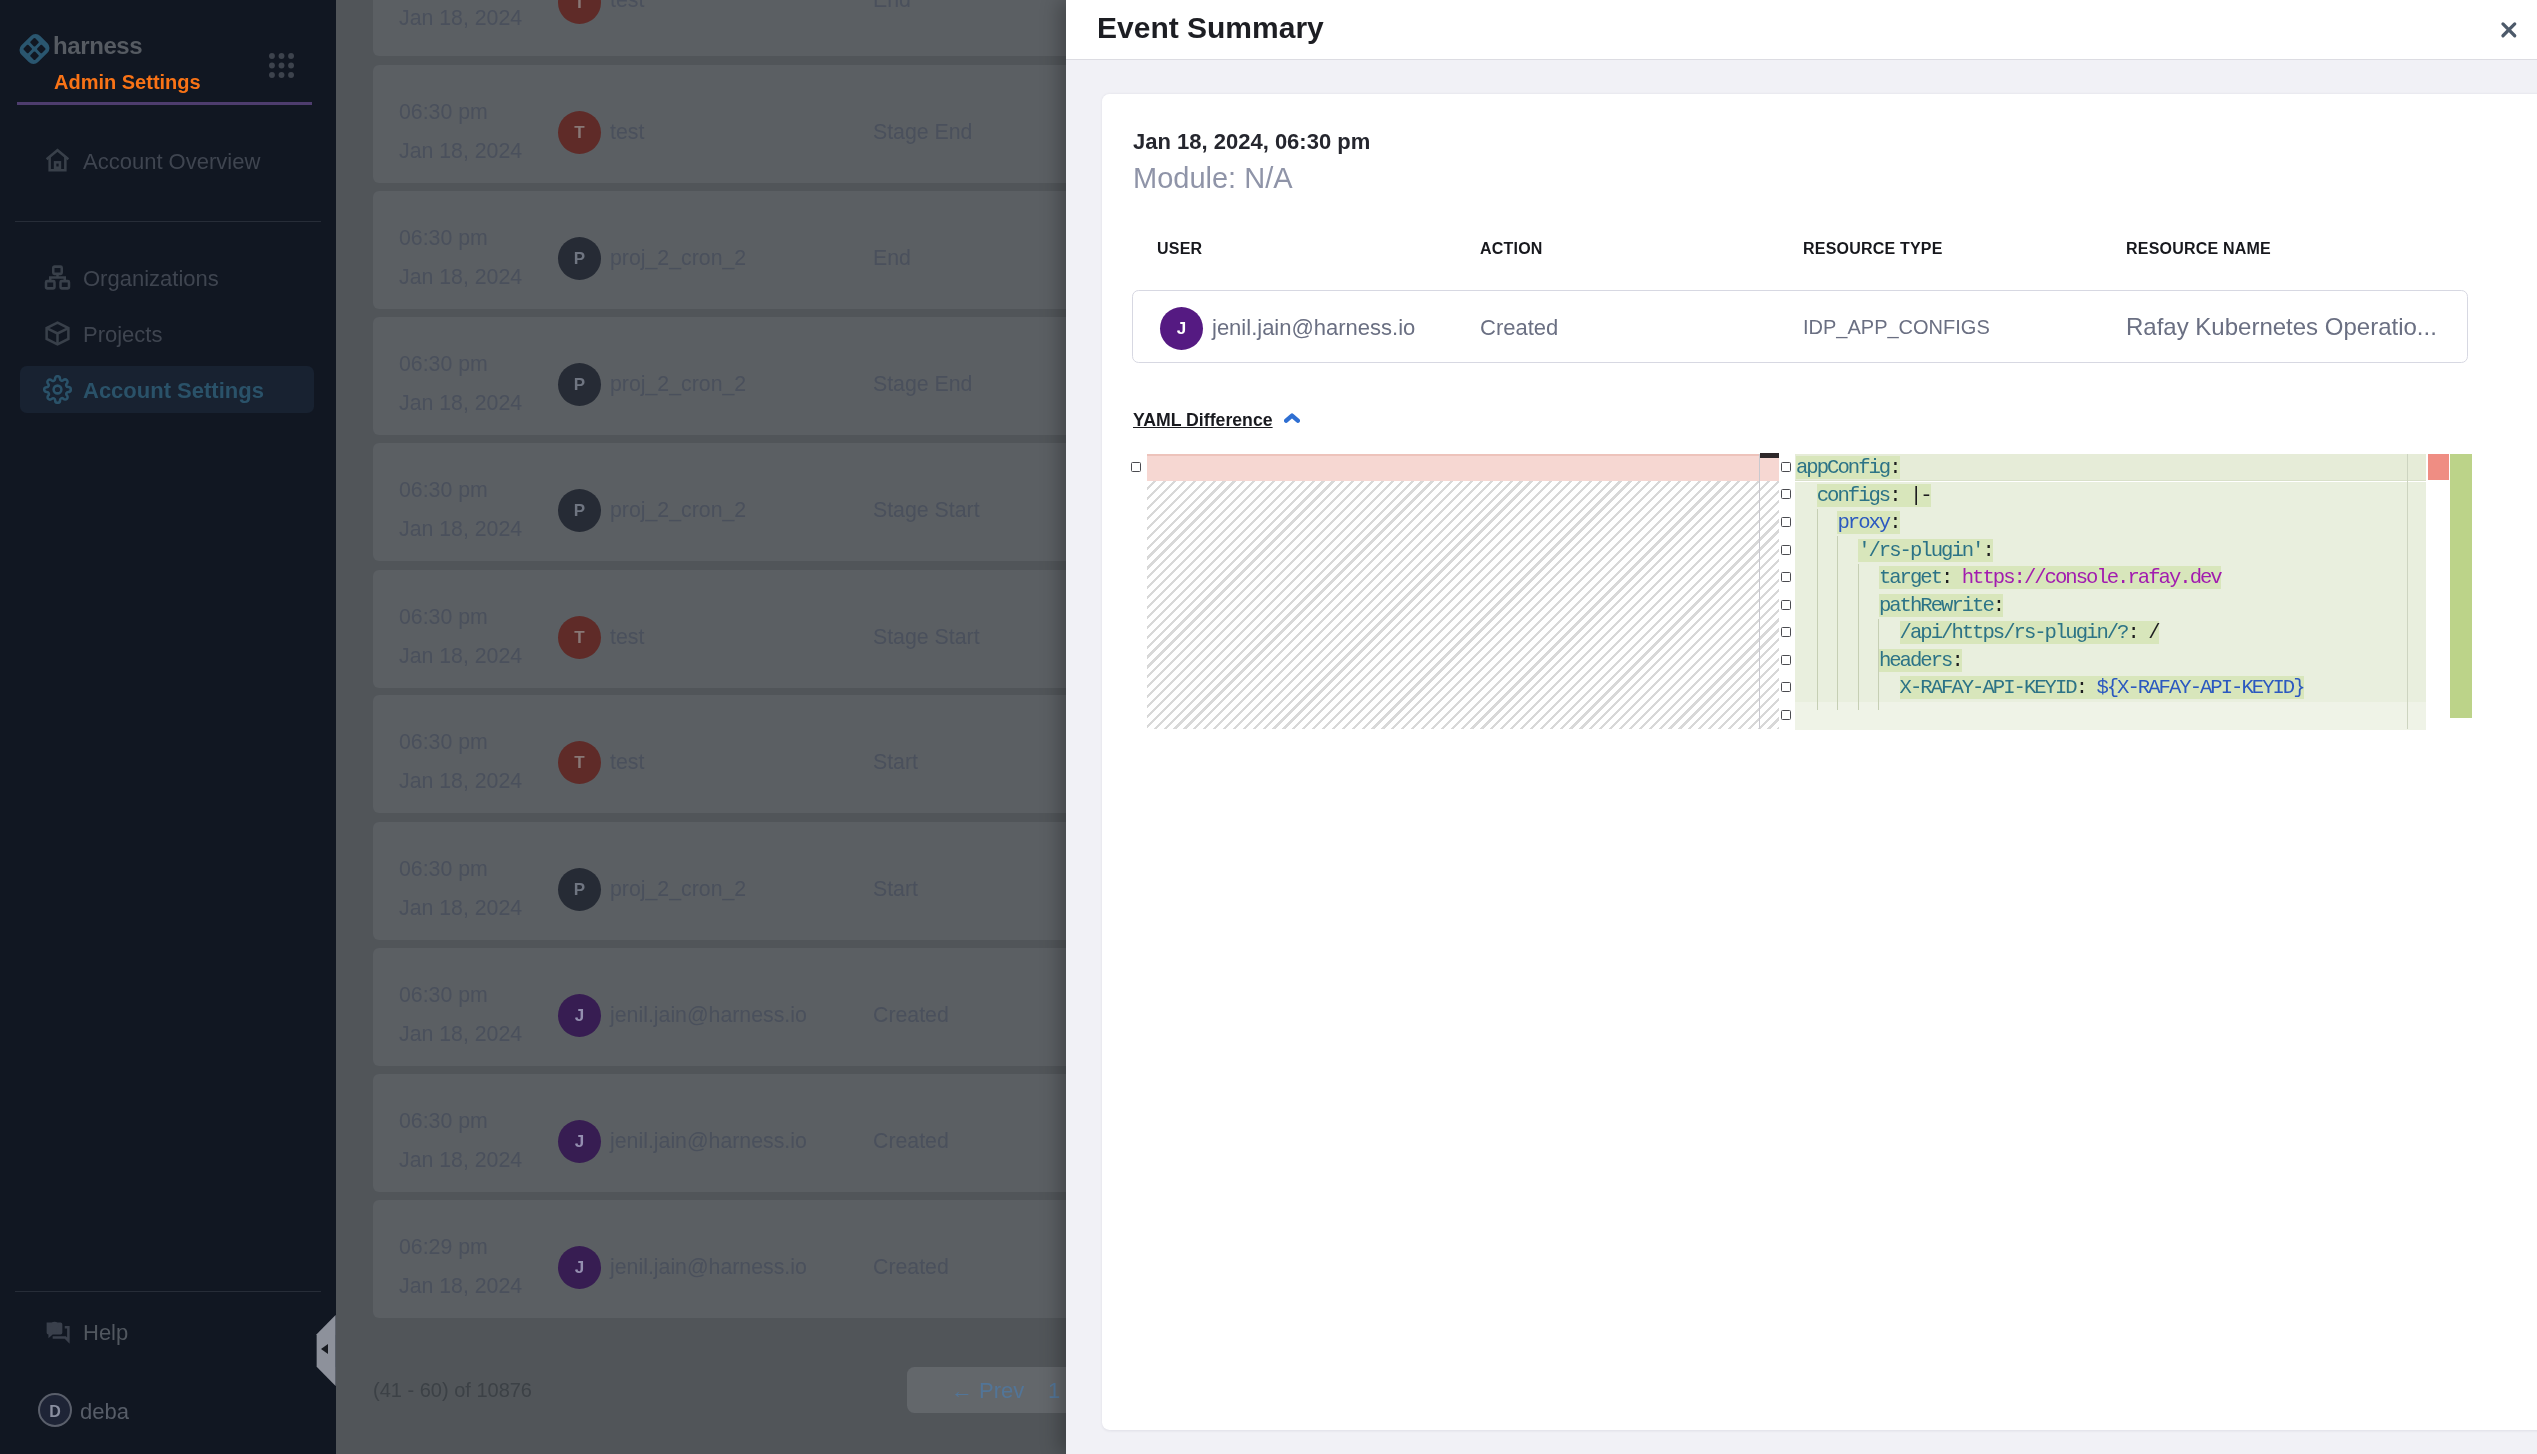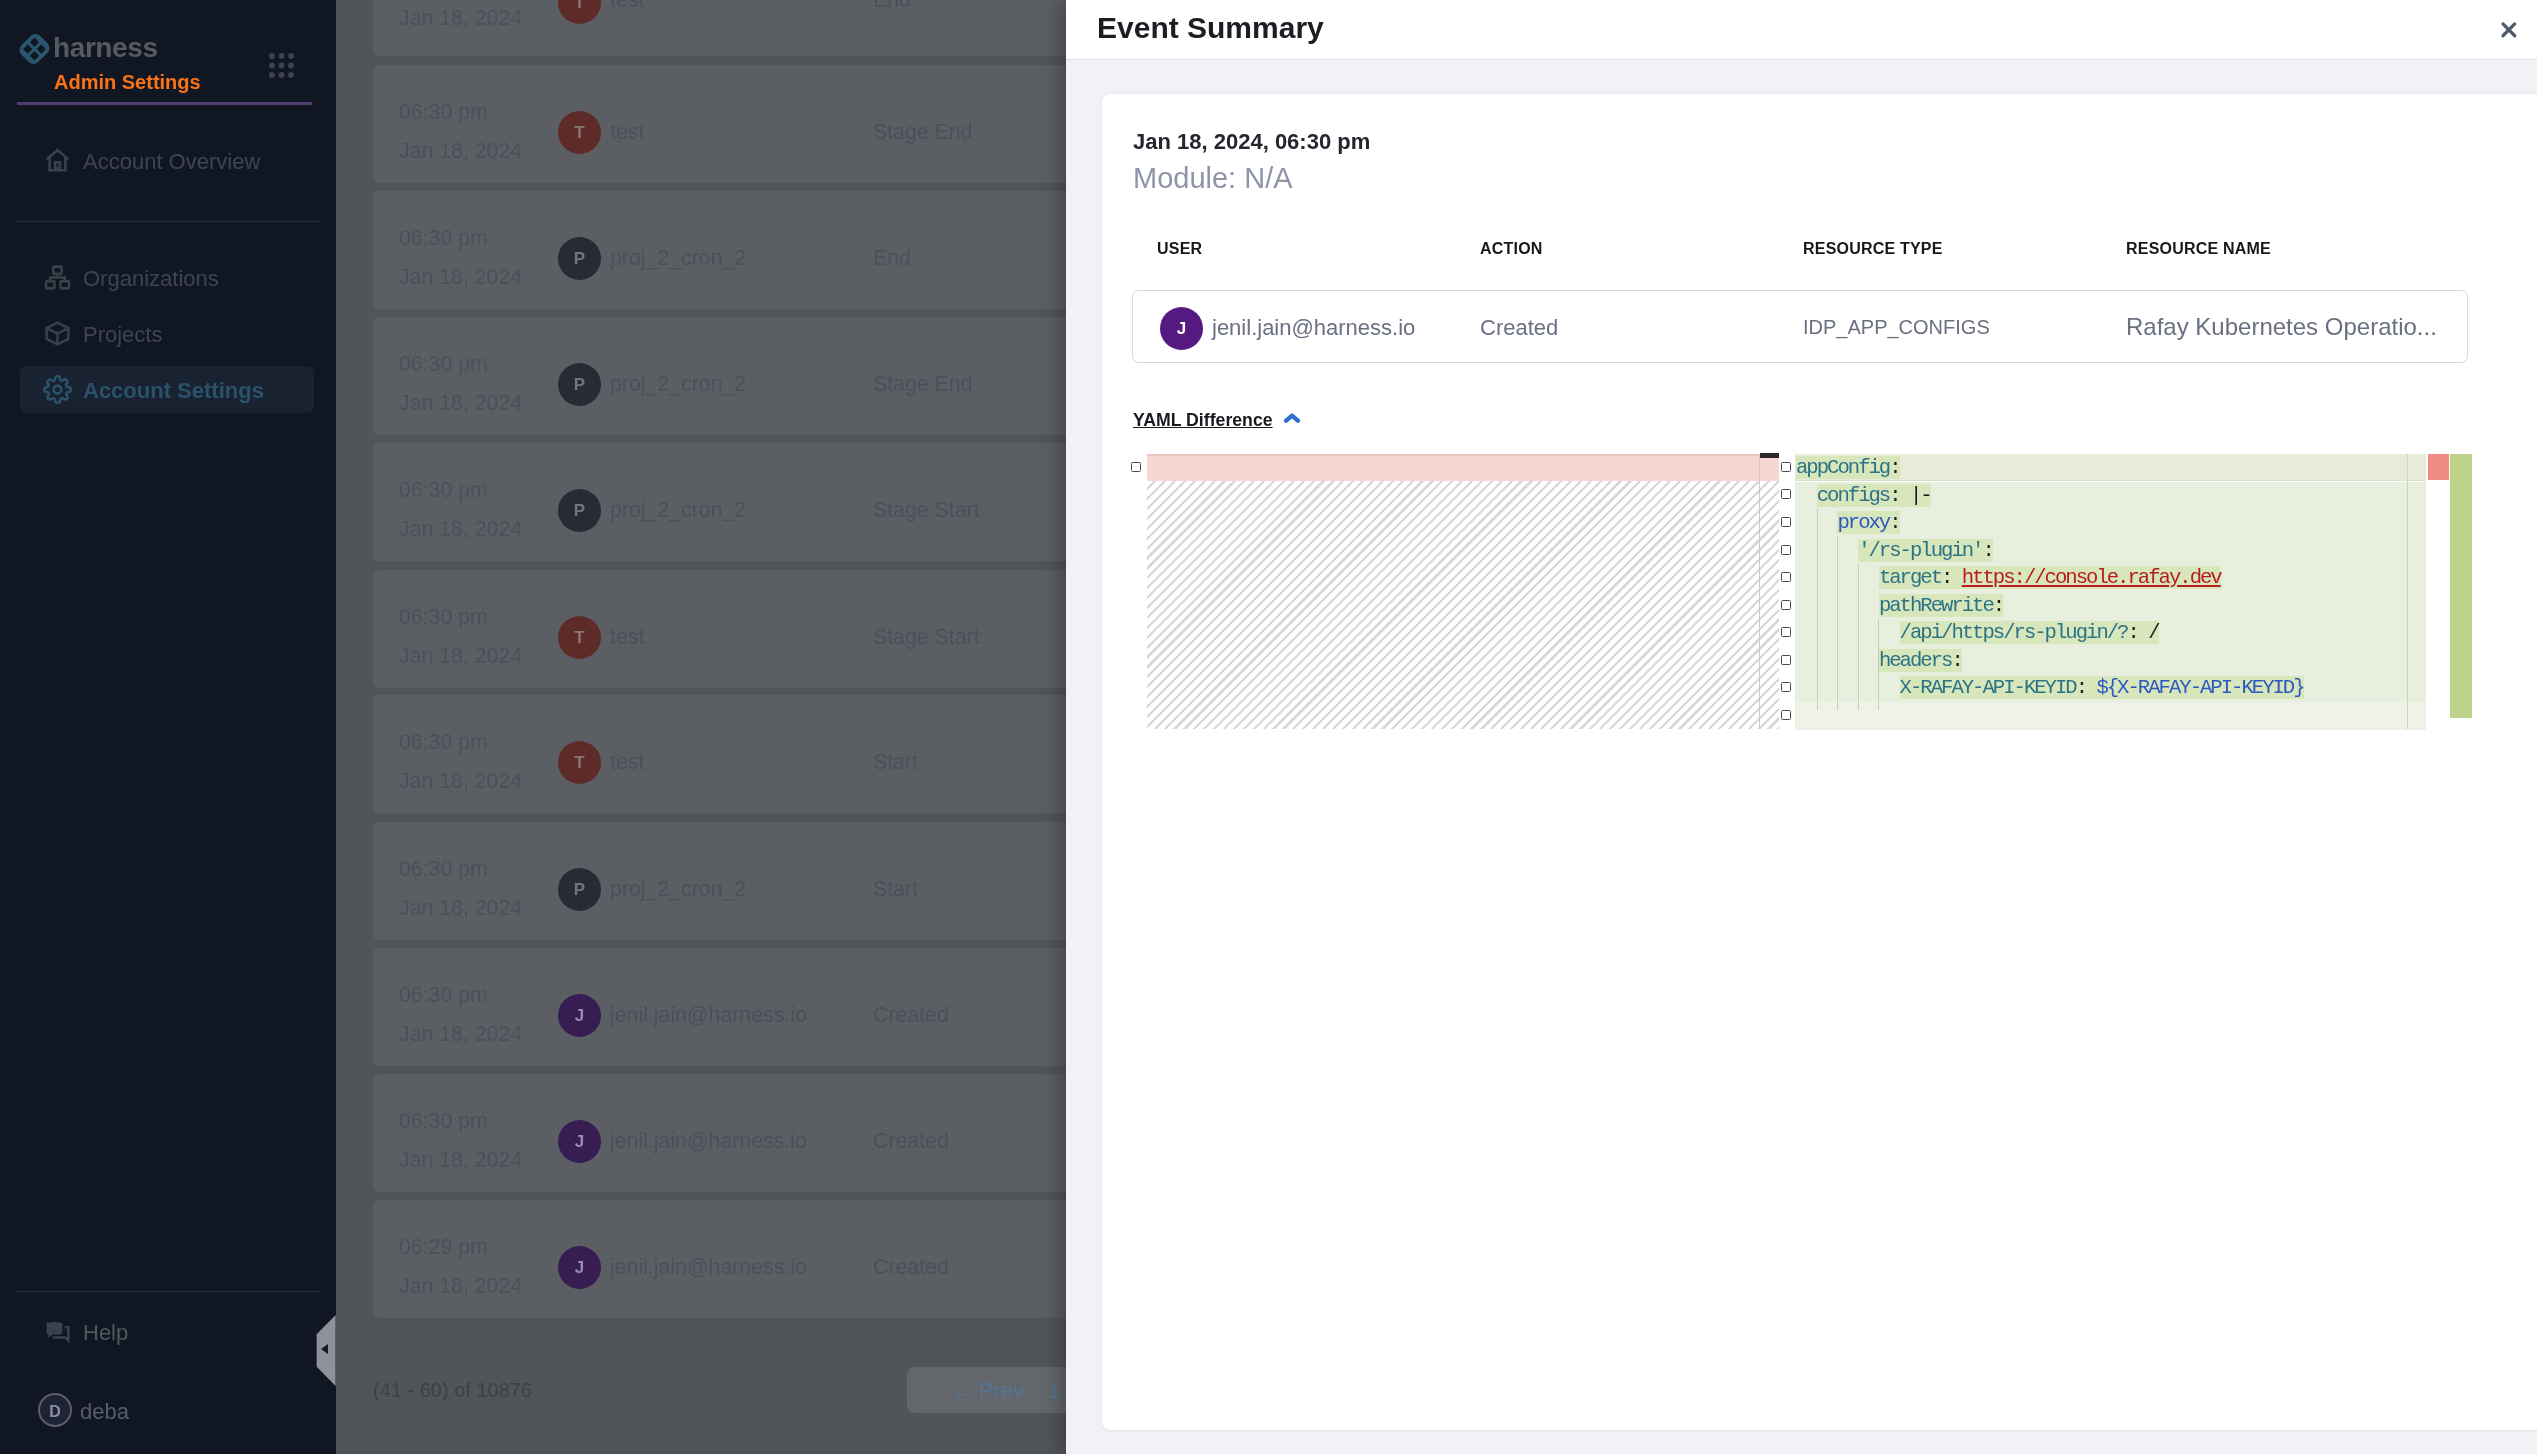--- a/index.html
+++ b/index.html
@@ -21,21 +21,21 @@
 .avJ { background:#371d52; color:#948fb0; }
 
 #pgtext { position:absolute; left:37px; top:1379px; font-size:20px; color:#3c4146; }
 #pgpill { position:absolute; left:571px; top:1367px; width:294px; height:46px; background:#63676b; border-radius:7.4px; }
 #pgprev { position:absolute; left:615px; top:1378px; font-size:22px; color:#527598; }
 #pgone  { position:absolute; left:712px; top:1378px; font-size:22px; color:#527598; }
 
 
 #sidebar { position:absolute; left:0; top:0; width:336px; height:1454px; background:#111722; }
 .sbtext { position:absolute; font-size:22px; color:#3f4550; }
-#harness { position:absolute; left:53px; top:32px; font-size:28px; font-weight:bold; color:#565b62; letter-spacing:-0.4px; }
+#harness { position:absolute; left:53px; top:32px; font-size:24px; font-weight:bold; color:#565b62; letter-spacing:-0.4px; }
 #adminset { position:absolute; left:54px; top:71px; font-size:20px; font-weight:600; color:#f97316; }
 #purpline { position:absolute; left:17px; top:102px; width:295px; height:2.9px; background:#4e3d6e; }
 .sbdivider { position:absolute; left:14.7px; width:306px; height:0.7px; background:#272d38; }
 #acctpill { position:absolute; left:20px; top:366px; width:294px; height:47px; background:#182231; border-radius:6.6px; }
 .sbicon { position:absolute; left:43px; }
 .mitem { position:absolute; left:83px;text-align:center; }
 
 
 #drawer { position:absolute; left:1066px; top:0; width:1472px; height:1454px; background:#f1f1f6; box-shadow:-7.4px 0 17.7px rgba(0,0,0,0.25); }
 #dhead { position:absolute; left:0; top:0; width:1472px; height:60px; background:#ffffff; border-bottom:0.7px solid #dcdce2; }
@@ -61,21 +61,21 @@
 #hatch { position:absolute; left:0; top:27px; width:632px; height:248px;
   background:repeating-linear-gradient(135deg,#ffffff 0px,#ffffff 4.7px,#d8d8d8 4.7px,#d8d8d8 7px); }
 #lpline { position:absolute; left:612px; top:0; width:0.7px; height:275px; background:#c9c9cf; }
 #rpane { position:absolute; left:693px; top:0; width:631px; height:275px; }
 .crl { position:absolute; left:0; width:631px; height:28px; background:#e9efde; }
 .cline { position:absolute; font-family:"Liberation Mono", monospace; font-size:20.6px; letter-spacing:-2px; white-space:pre; line-height:28px; }
 .chip { background:#d8e6bb; }
 .tk { color:#2c7386; }
 .tb { color:#2b59c0; }
 .tp { color:#1d1d1f; }
-.lnk { color:#b91c1c; text-decoration:underline; }
+.lnk { color:#a21caf; }
 #rpline { position:absolute; left:1305px; top:0; width:0.7px; height:275px; background:#cdd4c0; }
 .guide { position:absolute; width:0.7px; background:#c6cfb4; }
 #mmred { position:absolute; left:1326px; top:0; width:20.6px; height:26px; background:#ef8d83; }
 #mmgreen { position:absolute; left:1348px; top:0; width:22px; height:264px; background:#bcd389; }
 </style>
 </head>
 <body>
 <div id="root">
   <div id="main">
     <div class="rowcard" style="top:-62px">

